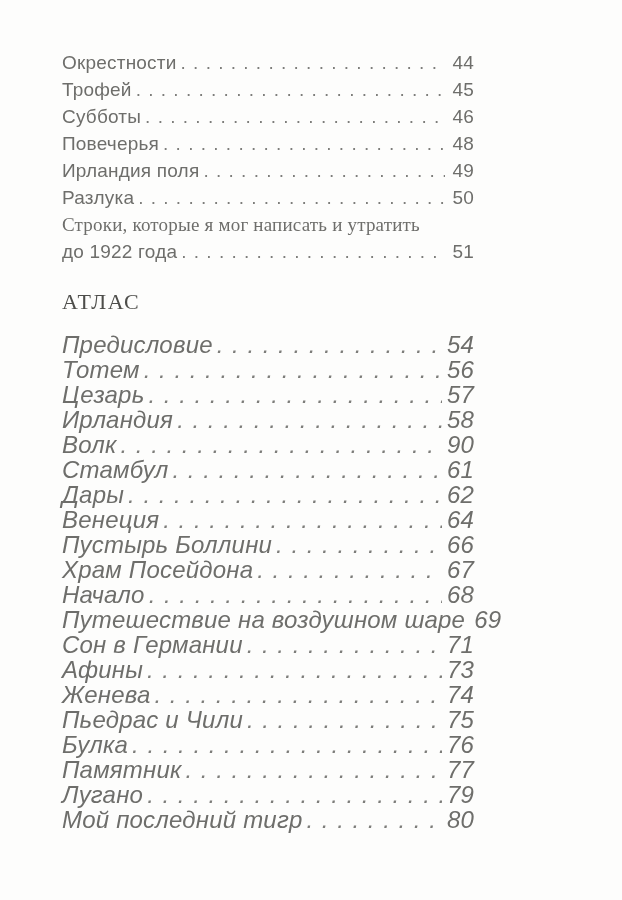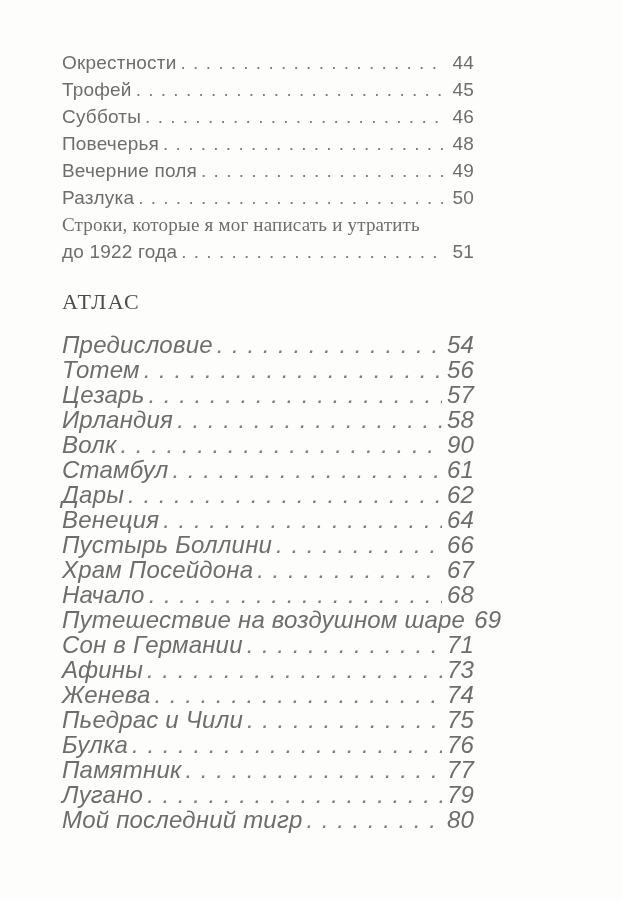--- a/index.html
+++ b/index.html
@@ -85,21 +85,21 @@
           <span class="toc-title">Субботы</span>
           <span class="leader"></span>
           <span class="toc-page">46</span>
         </div>
         <div class="toc-row">
           <span class="toc-title">Повечерья</span>
           <span class="leader"></span>
           <span class="toc-page">48</span>
         </div>
         <div class="toc-row">
-          <span class="toc-title">Вечерние поля</span>
+          <span class="toc-title">Ирландия поля</span>
           <span class="leader"></span>
           <span class="toc-page">49</span>
         </div>
         <div class="toc-row">
           <span class="toc-title">Разлука</span>
           <span class="leader"></span>
           <span class="toc-page">50</span>
         </div>
         <div class="toc-row wrap-line">
           <span class="toc-title">Строки, которые я мог написать и утратить</span>

